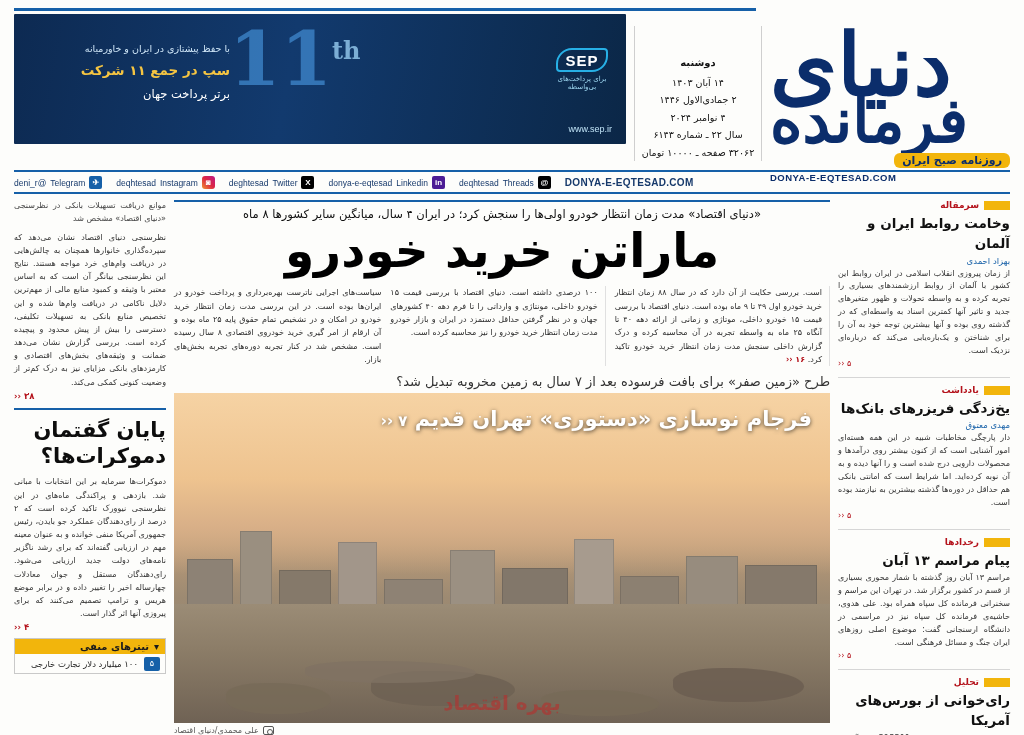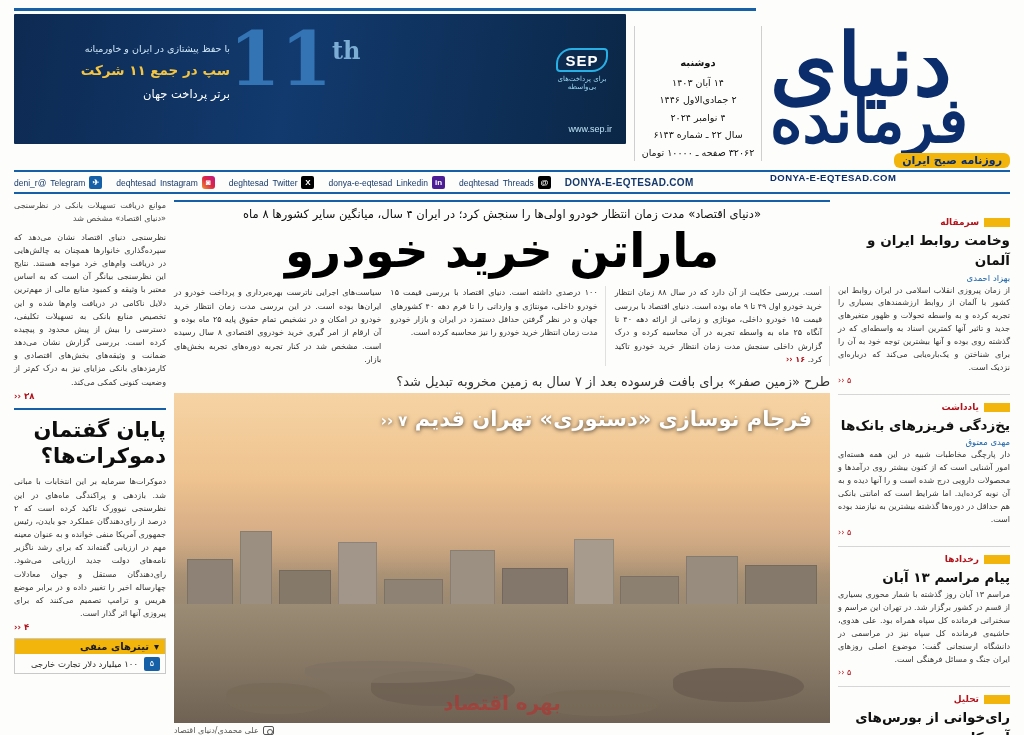--- a/index.html
+++ b/index.html
@@ -147,21 +147,21 @@
   .site-url { margin-right:auto; font-family:"Liberation Sans",sans-serif; font-size:10px; color:#16396b; font-weight:bold; letter-spacing:0.3px;}
 
   
   .body-grid {
     display: flex;
     flex-direction: row;
     gap: 8px;
     margin-top: 6px;
     height: 520px;
   }
-  .col-right { width: 172px; margin-top: 17px; }     
+  .col-right { width: 172px; }     
   .col-center { flex: 1; }
   .col-left { width: 152px; }
 
   
   .side-item { margin-bottom: 9px; }
   .side-kicker {
     display: flex; align-items: center; gap: 5px; margin-bottom: 3px;
   }
   .side-kicker .bar { width: 26px; height: 9px; background: #f2b50c; }
   .side-kicker .txt { font-size: 9px; color: #b4121b; font-weight: bold; }

